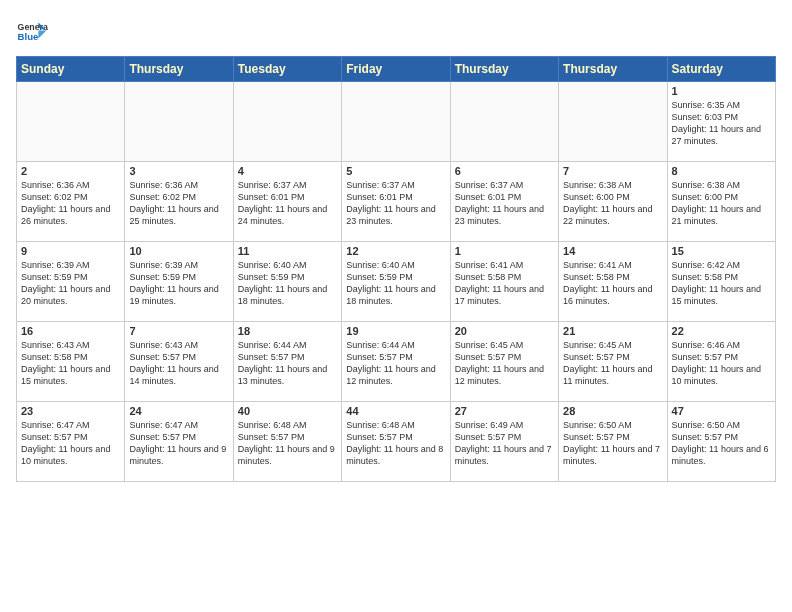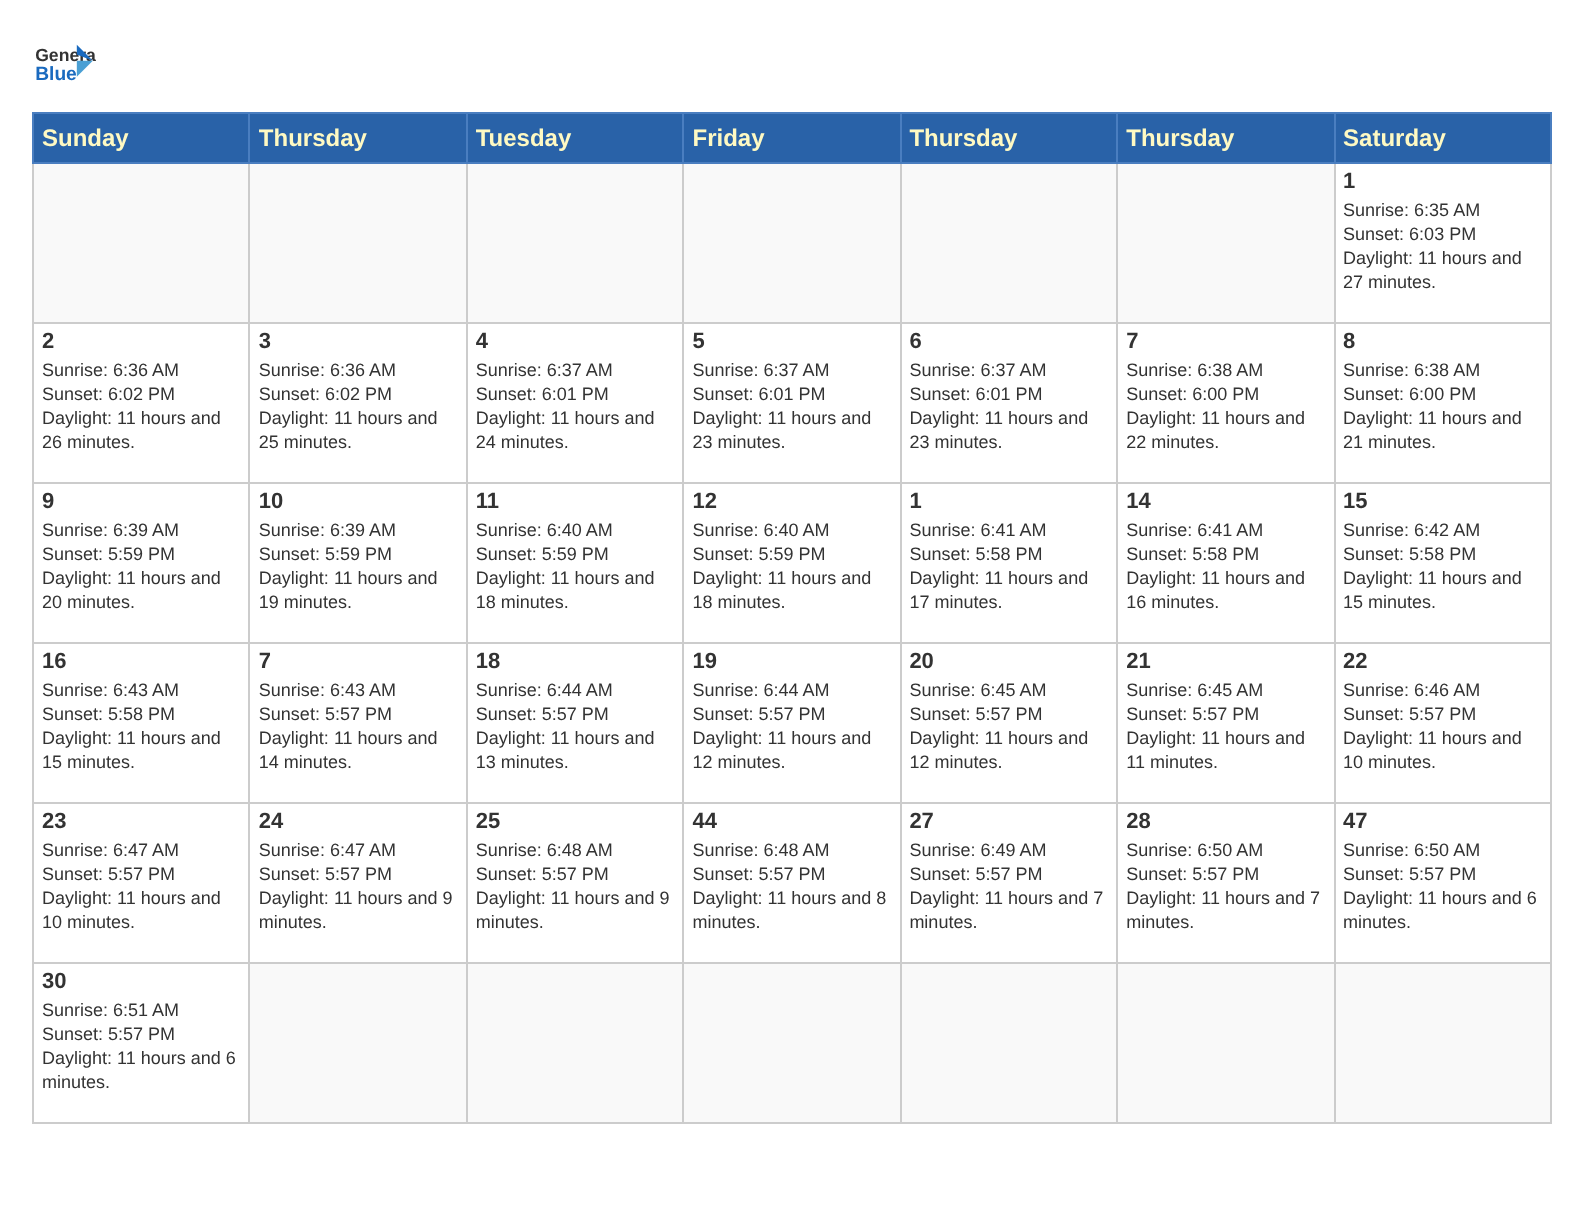--- a/index.html
+++ b/index.html
@@ -212,46 +212,34 @@
       <tr>
         <td>
           <span class="day-number">23</span>
           <div class="day-detail">Sunrise: 6:47 AM<br>Sunset: 5:57 PM<br>Daylight: 11 hours and 10 minutes.</div>
         </td>
         <td>
           <span class="day-number">24</span>
           <div class="day-detail">Sunrise: 6:47 AM<br>Sunset: 5:57 PM<br>Daylight: 11 hours and 9 minutes.</div>
         </td>
         <td>
-          <span class="day-number">25</span>
+          <span class="day-number">40</span>
           <div class="day-detail">Sunrise: 6:48 AM<br>Sunset: 5:57 PM<br>Daylight: 11 hours and 9 minutes.</div>
         </td>
         <td>
           <span class="day-number">44</span>
           <div class="day-detail">Sunrise: 6:48 AM<br>Sunset: 5:57 PM<br>Daylight: 11 hours and 8 minutes.</div>
         </td>
         <td>
           <span class="day-number">27</span>
           <div class="day-detail">Sunrise: 6:49 AM<br>Sunset: 5:57 PM<br>Daylight: 11 hours and 7 minutes.</div>
         </td>
         <td>
           <span class="day-number">28</span>
           <div class="day-detail">Sunrise: 6:50 AM<br>Sunset: 5:57 PM<br>Daylight: 11 hours and 7 minutes.</div>
         </td>
         <td>
           <span class="day-number">47</span>
           <div class="day-detail">Sunrise: 6:50 AM<br>Sunset: 5:57 PM<br>Daylight: 11 hours and 6 minutes.</div>
         </td>
-      </tr>
-      <tr>
-        <td>
-          <span class="day-number">30</span>
-          <div class="day-detail">Sunrise: 6:51 AM<br>Sunset: 5:57 PM<br>Daylight: 11 hours and 6 minutes.</div>
-        </td>
-        <td class="empty-cell"></td>
-        <td class="empty-cell"></td>
-        <td class="empty-cell"></td>
-        <td class="empty-cell"></td>
-        <td class="empty-cell"></td>
-        <td class="empty-cell"></td>
       </tr>
     </tbody>
 </table>
 
 </body></html>

